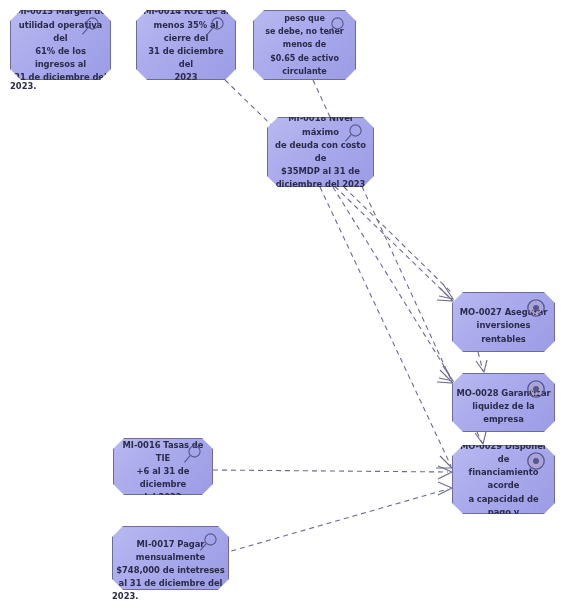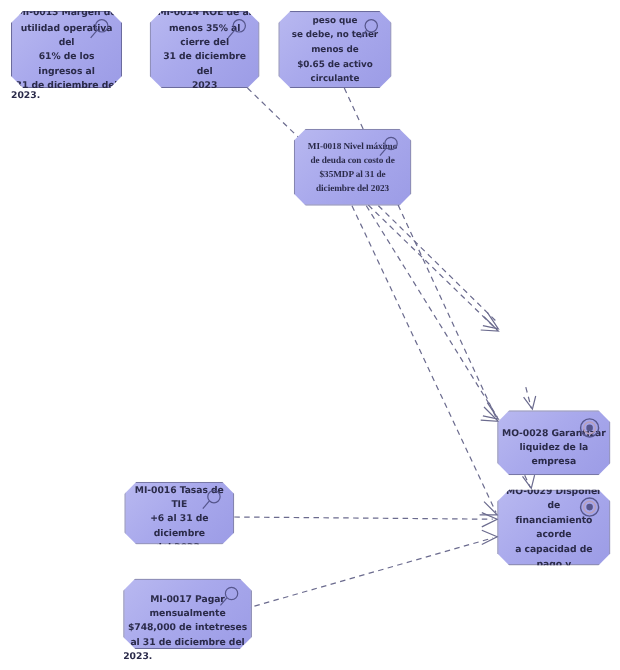--- a/index.html
+++ b/index.html
@@ -132,21 +132,21 @@
         <circle cx="13.5" cy="7.5" r="5.6" fill="none" stroke="#56568c" stroke-width="1.1"></circle>
         <line x1="9.2" x2="3.4" y1="11.6" y2="18.4" stroke="#56568c" stroke-width="1.1"></line>
       </svg>
       <div class="label" style="font-size:8px;">MI-0015 Por cada peso que
 se debe, no tener menos de
 $0.65 de activo circulante
 (mensual?anual?)</div>
     </div>
   </div>
 
-  <div class="nodewrap" style="left:267px;top:117px;width:107px;height:70px;font-family:Liberation Serif, serif;">
+  <div class="nodewrap" style="left:267px;top:117px;width:107px;height:70px;">
     <div class="node">
       <svg class="icon icon-measure" viewBox="0 0 22 22">
         <circle cx="13.5" cy="7.5" r="5.6" fill="none" stroke="#56568c" stroke-width="1.1"></circle>
         <line x1="9.2" x2="3.4" y1="11.6" y2="18.4" stroke="#56568c" stroke-width="1.1"></line>
       </svg>
       <div class="label">MI-0018 Nivel máximo
 de deuda con costo de
 $35MDP al 31 de
 diciembre del 2023</div>
     </div>
@@ -171,40 +171,51 @@
         <line x1="9.2" x2="3.4" y1="11.6" y2="18.4" stroke="#56568c" stroke-width="1.1"></line>
       </svg>
       <div class="label" style="padding-top:12px;">MI-0017 Pagar
 mensualmente
 $748,000 de intetreses
 al 31 de diciembre del</div>
     </div>
     <div class="overflowtext" style="top:64px;">2023.</div>
   </div>
 
-
-  <div class="nodewrap" style="left:452px;top:373px;width:103px;height:59px;">
+  <div class="nodewrap" style="left:452px;top:292px;width:103px;height:60px;">
     <div class="node">
       <svg class="icon icon-goal" viewBox="0 0 20 20">
         <circle cx="10" cy="10" r="8.2" fill="none" stroke="#56568c" stroke-width="1.3"></circle>
         <circle cx="10" cy="10" r="5.3" fill="none" stroke="#b9a0b9" stroke-width="1.3"></circle>
         <circle cx="10" cy="10" r="3" fill="#56568c"></circle>
       </svg>
-      <div class="label" style="padding-top:8px;">MO-0028 Garantizar
-liquidez de la empresa</div>
-    </div>
-  </div>
-
-  <div class="nodewrap" style="left:452px;top:445px;width:103px;height:69px;">
+      <div class="label" style="padding-top:8px;">MO-0027 Asegurar
+inversiones rentables</div>
+    </div>
+  </div>
+
+  <div class="nodewrap" style="left:452px;top:373px;width:103px;height:59px;">
     <div class="node">
       <svg class="icon icon-goal" viewBox="0 0 20 20">
         <circle cx="10" cy="10" r="8.2" fill="none" stroke="#56568c" stroke-width="1.3"></circle>
         <circle cx="10" cy="10" r="5.3" fill="none" stroke="#b9a0b9" stroke-width="1.3"></circle>
         <circle cx="10" cy="10" r="3" fill="#56568c"></circle>
       </svg>
+      <div class="label" style="padding-top:8px;">MO-0028 Garantizar
+liquidez de la empresa</div>
+    </div>
+  </div>
+
+  <div class="nodewrap" style="left:452px;top:445px;width:103px;height:69px;">
+    <div class="node">
+      <svg class="icon icon-goal" viewBox="0 0 20 20">
+        <circle cx="10" cy="10" r="8.2" fill="none" stroke="#56568c" stroke-width="1.3"></circle>
+        <circle cx="10" cy="10" r="5.3" fill="none" stroke="#b9a0b9" stroke-width="1.3"></circle>
+        <circle cx="10" cy="10" r="3" fill="#56568c"></circle>
+      </svg>
       <div class="label" style="padding-top:13px;">MO-0029 Disponer de
 financiamiento acorde
 a capacidad de pago y
 condiciones</div>
     </div>
   </div>
 
 </div>
 
 </body></html>

